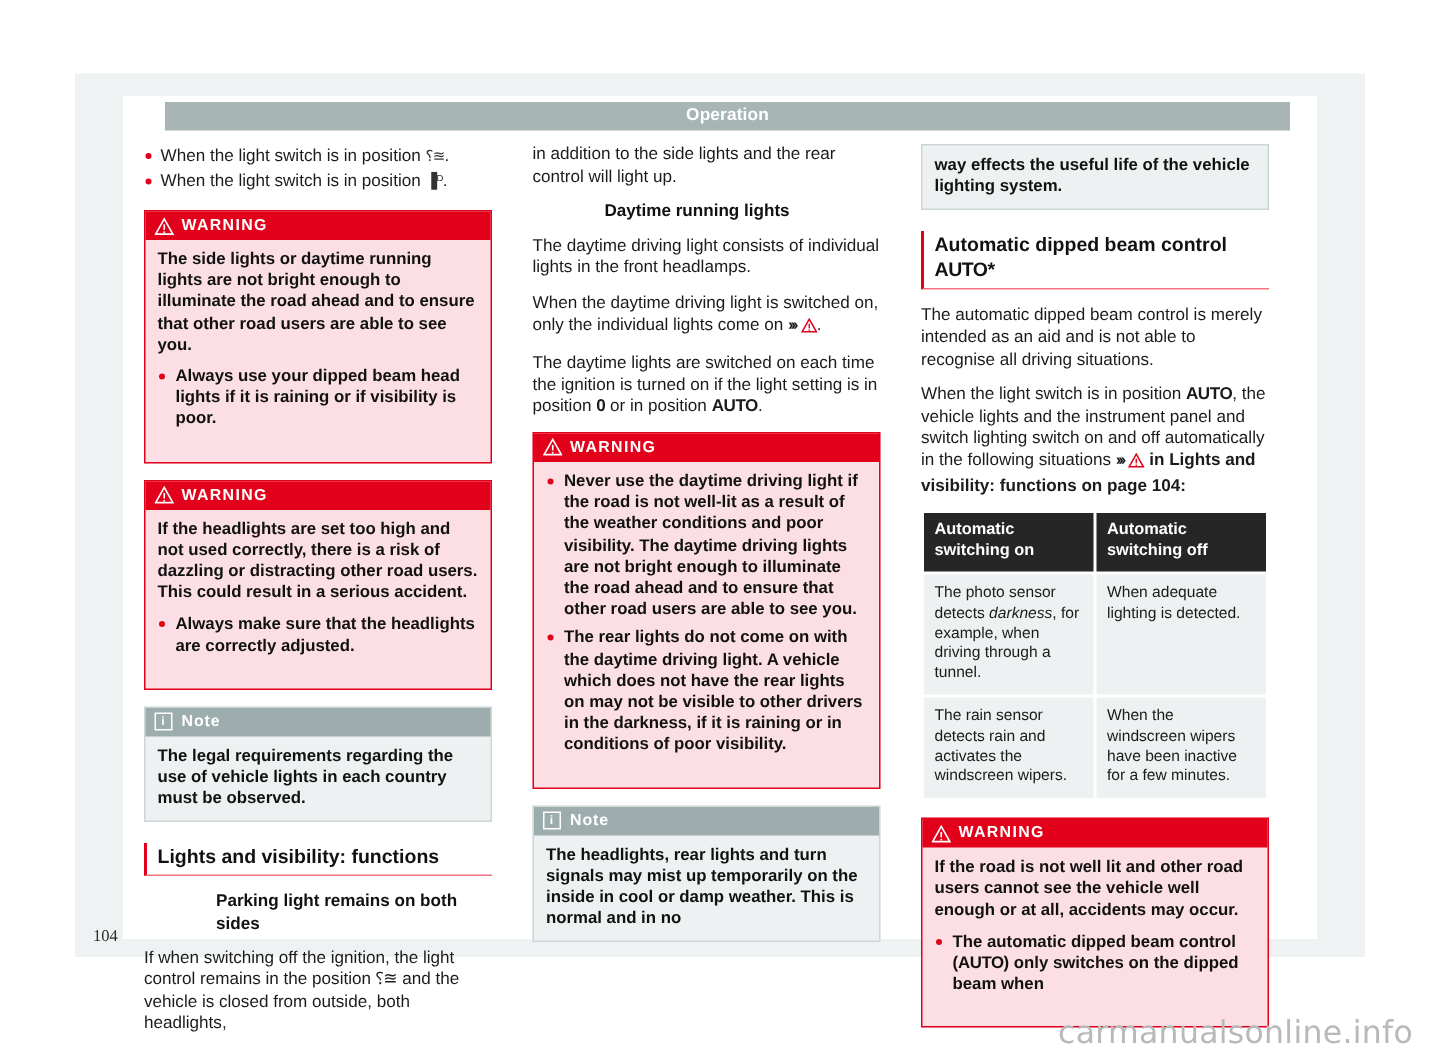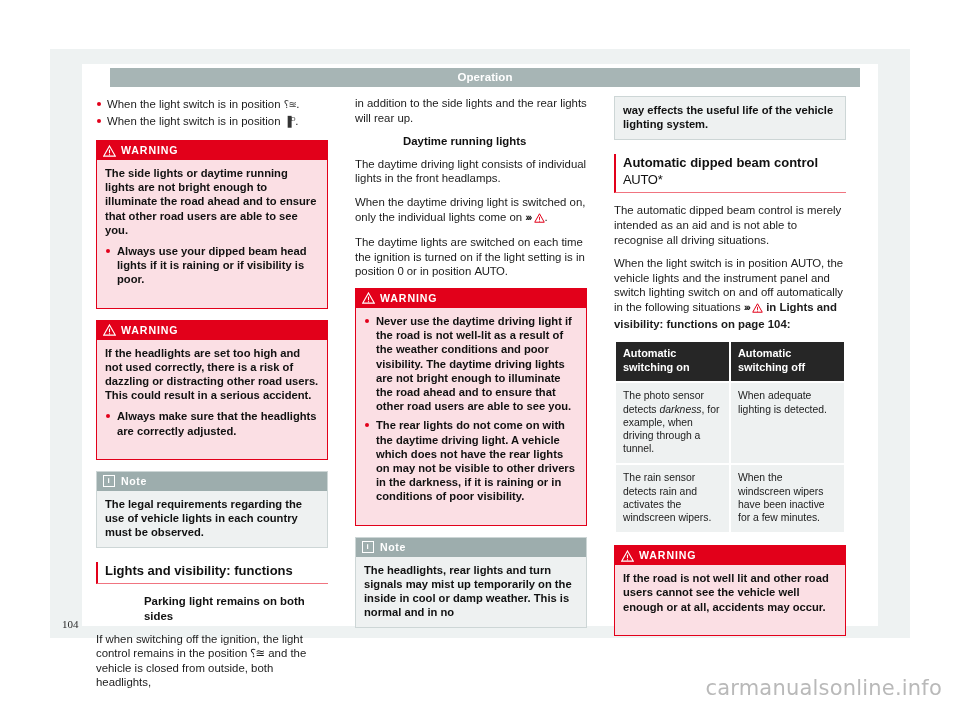--- a/index.html
+++ b/index.html
@@ -244,21 +244,21 @@
     font-weight: 400;
     vertical-align: top;
     padding: 6px 7px 8px 7px;
     width: 50%;
     margin-top: 32px;
   }
 
   .bold { font-weight: 700; }
   .ital { font-style: italic; }
   .cond {
-    font-weight: 400;
+    font-weight: 700;
     font-stretch: condensed;
     letter-spacing: -0.3px;
   }
   .ref-arrows {
     font-weight: 700;
     letter-spacing: -2px;
     font-size: 11px;
   }
   .warn-ico {
     display: inline-block;
@@ -367,21 +367,21 @@
 
       <div class="section-head">Lights and visibility: functions</div>
 
       <div class="subhead">Parking light remains on both sides</div>
 
       <p class="body-text">If when switching off the ignition, the light control remains in the position ⸮≊ and the vehicle is closed from outside, both headlights,</p>
     </div>
 
     <div class="col col-2">
 
-      <p class="body-text">in addition to the side lights and the rear lights will rear up.</p>
+      <p class="body-text">in addition to the side lights and the rear control will light up.</p>
 
       <div class="subhead">Daytime running lights</div>
 
       <p class="body-text">The daytime driving light consists of individual lights in the front headlamps.</p>
 
       <p class="body-text">
         <span>When the daytime driving light is switched on, only the individual lights come on</span>
         <span class="ref-arrows">›››</span>
         <span class="warn-ico">
           <svg viewBox="0 0 14 13" width="11" height="10">
@@ -481,20 +481,23 @@
             <svg viewBox="0 0 14 13" width="13" height="12">
                 <path d="M7 1 L13.2 12 L0.8 12 Z" fill="none" stroke="#ffffff" stroke-width="1.2"></path>
                 <rect x="6.4" y="5" width="1.2" height="4" fill="#ffffff"></rect>
                 <rect x="6.4" y="10" width="1.2" height="1.2" fill="#ffffff"></rect>
               </svg>
           </span>
           <span>WARNING</span>
         </div>
         <div class="warn-body">
           <p>If the road is not well lit and other road users cannot see the vehicle well enough or at all, accidents may occur.</p>
+          <ul>
+            <li><span>The automatic dipped beam control (</span><span class="cond">AUTO</span><span>) only switches on the dipped beam when</span></li>
+          </ul>
         </div>
       </div>
     </div>
 
   </div>
 
   <div class="page-number">104</div>
   <div class="watermark">carmanualsonline.info</div>
 
 </div>

